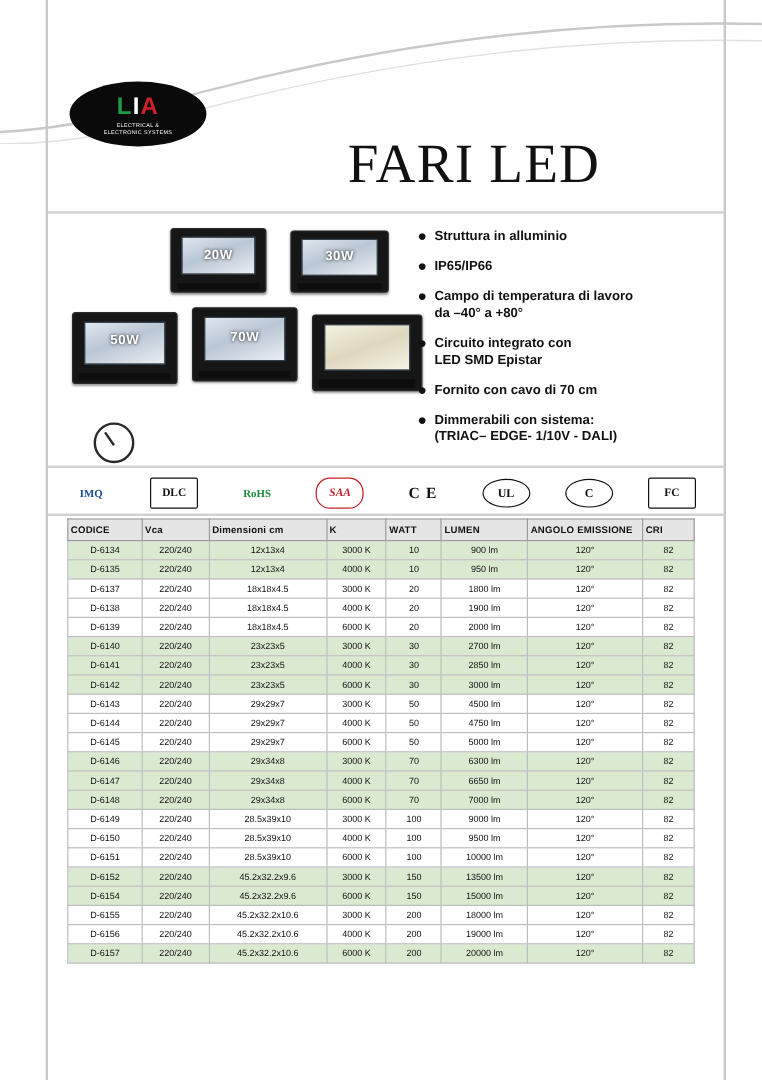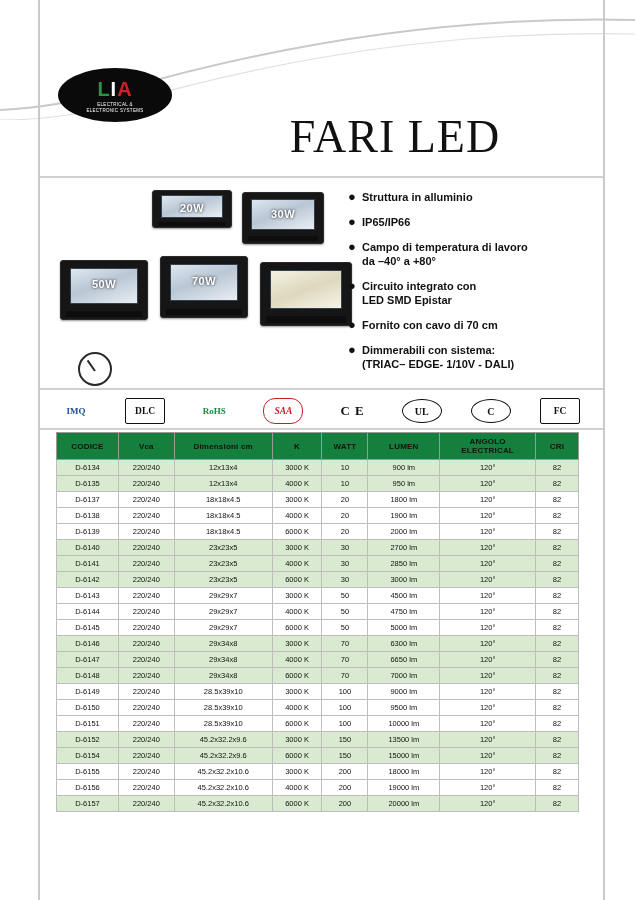--- a/index.html
+++ b/index.html
@@ -117,21 +117,21 @@
     letter-spacing:.5px;
   }
   .lamp .bracket {
     position:absolute;
     left:6%; right:6%; bottom:4%;
     height:10%;
     background:#0d0d0d;
   }
 
   .lamp.l10 { left:12px;  top:8px;  width:74px;  height:48px; }
-  .lamp.l20 { left:100px; top:2px;  width:80px;  height:38px; }
+  .lamp.l20 { left:90px; top:2px;  width:80px;  height:54px; }
   .lamp.l30 { left:190px; top:4px;  width:82px;  height:52px;text-decoration:underline; }
   .lamp.l50 { left:8px;   top:72px; width:88px;  height:60px; }
   .lamp.l70 { left:108px; top:68px; width:88px;  height:62px; }
   .lamp.l100{ left:208px; top:74px; width:92px;  height:64px; }
 
   .lamp.l100 .face {
     background:linear-gradient(160deg,#f3f1e2 0%,#ddd8bd 50%,#f6f4e8 100%);
   }
 
   .knob {
@@ -233,26 +233,26 @@
   
   table.spec {
     position:absolute;
     left:56px; top:432px;
     width:523px;
     border-collapse:collapse;
     font-size:7.5px;
     color:#111111;
   }
   table.spec th {
-    background:#15803d;
+    background:#e5e5e5;
     border:1px solid #9a9a9a;
     font-size:8px;
     font-weight:bold;
     padding:4px 2px;
-    text-align:center;
+    text-align:left;
     letter-spacing:.2px;
   }
   table.spec td {
     border:1px solid #bdbdbd;
     padding:3px 2px;
     text-align:center;
     font-size:7.5px;
     height:15px;
   }
   table.spec tr.alt td { background:#d9ead0; }
@@ -370,21 +370,21 @@
 
   <table class="spec">
     <thead>
       <tr>
         <th class="col-codice">CODICE</th>
         <th class="col-vca">Vca</th>
         <th class="col-dim">Dimensioni cm</th>
         <th class="col-k">K</th>
         <th class="col-watt">WATT</th>
         <th class="col-lumen">LUMEN</th>
-        <th class="col-angolo">ANGOLO ELECTRICAL</th>
+        <th class="col-angolo">ANGOLO EMISSIONE</th>
         <th class="col-cri">CRI</th>
       </tr>
     </thead>
     <tbody>
         <tr class="alt">
           <td class="col-codice">D-6134</td>
           <td class="col-vca">220/240</td>
           <td class="col-dim">12x13x4</td>
           <td class="col-k">3000 K</td>
           <td class="col-watt">10</td>

